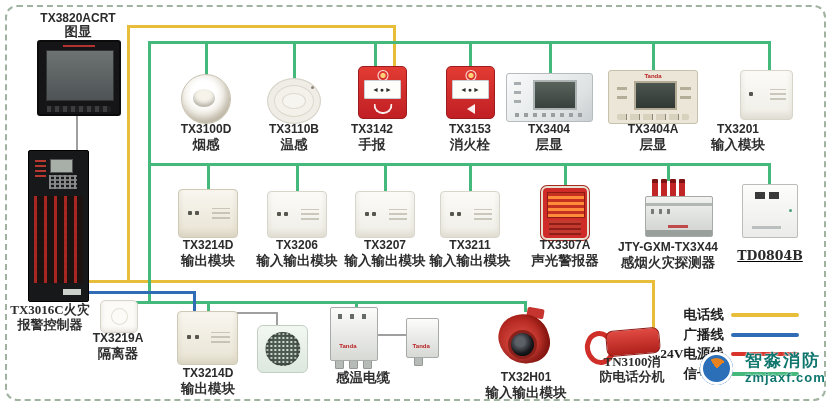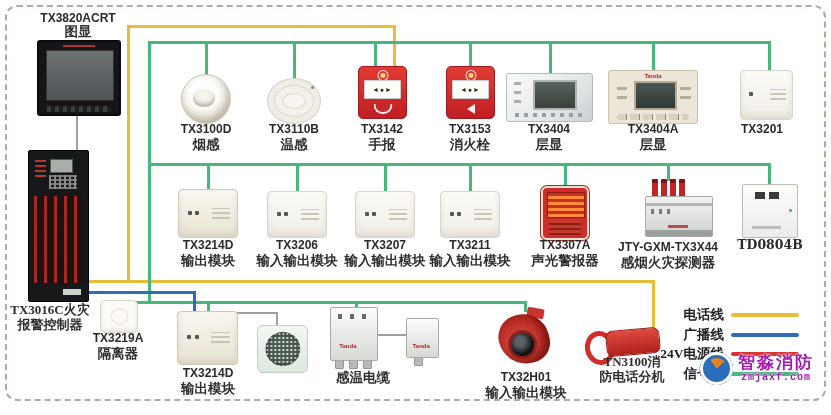--- a/index.html
+++ b/index.html
@@ -104,23 +104,23 @@
   .lbl .one{display:block;font-family:"Liberation Serif","DejaVu Serif",serif;font-weight:600;font-size:13px;color:#2e2e2e;}
   
   .lg-row{position:absolute;display:flex;align-items:center;z-index:4;}
   .lg-label{font-family:"Liberation Serif","DejaVu Serif",serif;font-weight:700;font-size:13.5px;color:#1f1f1f;width:76px;text-align:right;white-space:nowrap;}
   .lg-line{width:68px;height:4px;border-radius:2px;margin-left:7px;}
   
   .wm{position:absolute;z-index:6;display:flex;align-items:center;}
   .wm-logo{width:33px;height:33px;border-radius:50%;flex:0 0 auto;
       background:conic-gradient(from 130deg,#2a6fb8 0 195deg,#e8821e 195deg 280deg,#2a6fb8 280deg 360deg);
       box-shadow:inset 0 0 0 3px #fff,inset 0 0 0 6px #2a6fb8;}
-  .wm-text{margin-left:5px;color:#a21caf;font-weight:800;text-shadow:0 0 2px #fff,0 0 2px #fff;text-align:center;}
+  .wm-text{margin-left:12px;color:#0f766e;font-weight:800;text-shadow:0 0 2px #fff,0 0 2px #fff;}
   .wm-brand{display:block;font-size:17px;letter-spacing:2px;line-height:1.05;}
-  .wm-site{display:block;font-size:10px;letter-spacing:1px;font-family:Liberation Mono, monospace;}
+  .wm-site{display:block;font-size:13px;letter-spacing:1px;font-family:Liberation Sans, sans-serif;}
   .tt{position:absolute;text-align:center;z-index:4;line-height:1.1;}
 </style>
 </head>
 <body>
 
 <div id="stage">
   <div class="frame"></div>
 
   <div class="wire wv c-tel" style="left:127px;top:25px;height:257px;"></div>
   <div class="wire wh c-tel" style="left:127px;top:25px;width:269px;"></div>
@@ -213,38 +213,39 @@
   </div>
 
   <div class="lbl" style="left:161px;top:123px;width:90px;">
     <span class="model">TX3100D</span>
     <span class="cname">烟感</span>
   </div>
   <div class="lbl" style="left:249px;top:123px;width:90px;">
     <span class="model">TX3110B</span>
     <span class="cname">温感</span>
   </div>
-  <div class="lbl" style="left:337px;top:123px;width:90px;">
+  <div class="lbl" style="left:327px;top:123px;width:90px;">
     <span class="model">TX3142</span>
     <span class="cname">手报</span>
   </div>
   <div class="lbl" style="left:425px;top:123px;width:90px;">
     <span class="model">TX3153</span>
     <span class="cname">消火栓</span>
   </div>
   <div class="lbl" style="left:504px;top:123px;width:90px;">
     <span class="model">TX3404</span>
     <span class="cname">层显</span>
   </div>
   <div class="lbl" style="left:608px;top:123px;width:90px;">
     <span class="model">TX3404A</span>
     <span class="cname">层显</span>
   </div>
-  <div class="lbl" style="left:714px;top:123px;width:96px;">
+  <div class="lbl" style="left:690px;top:123px;width:96px;">
     <span class="model">TX3201</span>
+    <span class="cname">输入模块</span>
   </div>
 
   <div class="dev module" style="left:178px;top:189px;width:60px;height:49px;">
     <div class="d1"></div>
       <div class="d2"></div>
     <div class="txt"></div>
   </div>
   <div class="dev module white" style="left:267px;top:191px;width:60px;height:47px;">
     <div class="d1"></div>
       <div class="d2"></div>
@@ -298,21 +299,21 @@
     <span class="cname">输入输出模块</span>
   </div>
   <div class="lbl" style="left:517px;top:239px;width:96px;">
     <span class="model">TX3307A</span>
     <span class="cname">声光警报器</span>
   </div>
   <div class="lbl" style="left:608px;top:241px;width:120px;">
     <span class="model">JTY-GXM-TX3X44</span>
     <span class="cname">感烟火灾探测器</span>
   </div>
-  <div class="lbl serif" style="left:722px;top:238px;width:96px;">
+  <div class="lbl serif" style="left:722px;top:249px;width:96px;text-decoration:underline;">
     <span class="model">TD0804B</span>
   </div>
 
   <div class="dev module" style="left:177px;top:311px;width:61px;height:54px;">
     <div class="d1"></div>
       <div class="d2"></div>
     <div class="txt"></div>
   </div>
   <div class="lbl" style="left:162px;top:367px;width:92px;">
     <span class="model">TX3214D</span>

